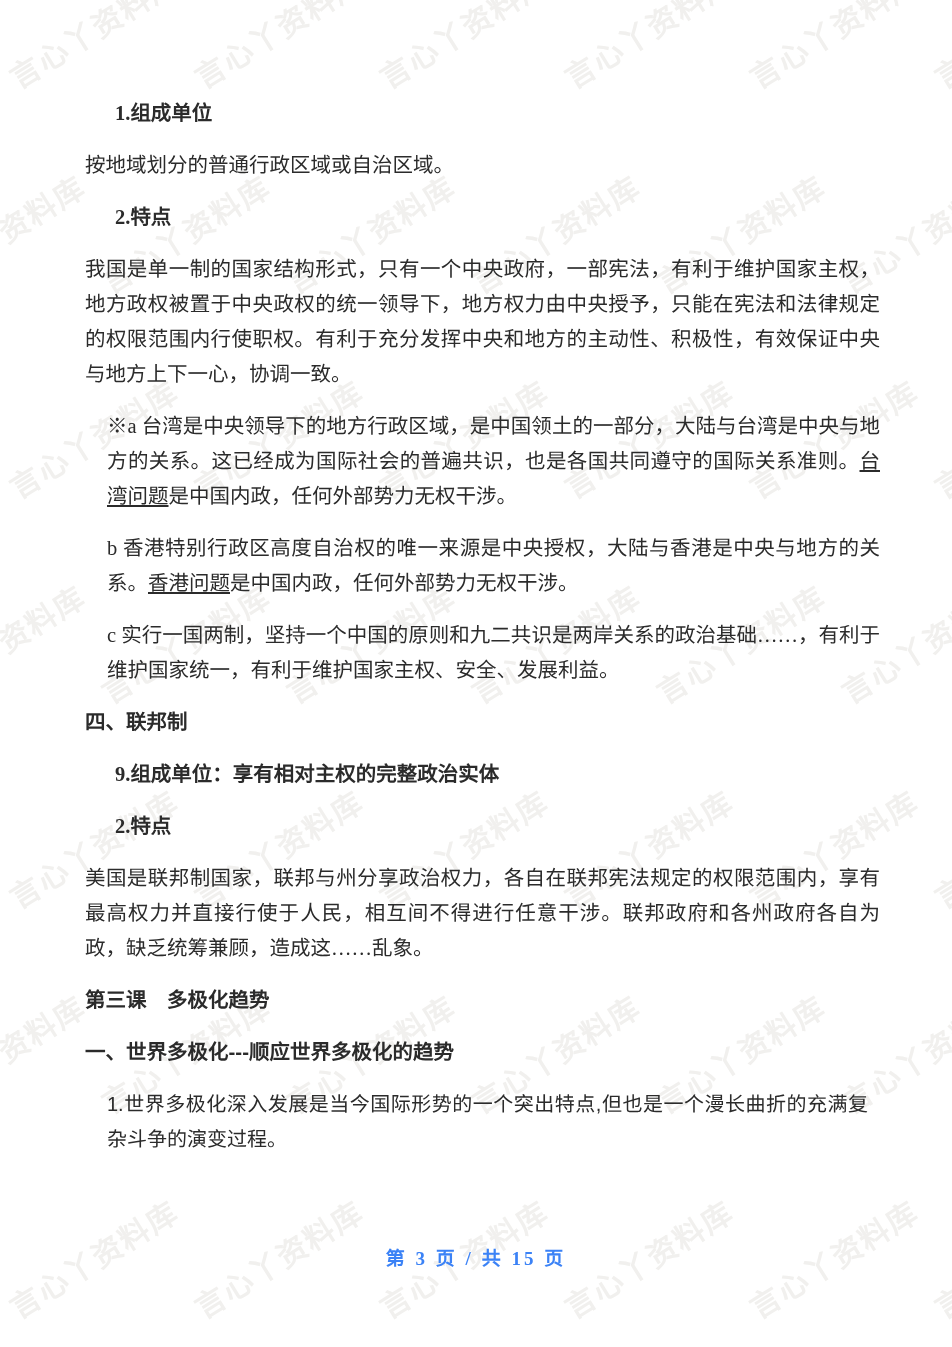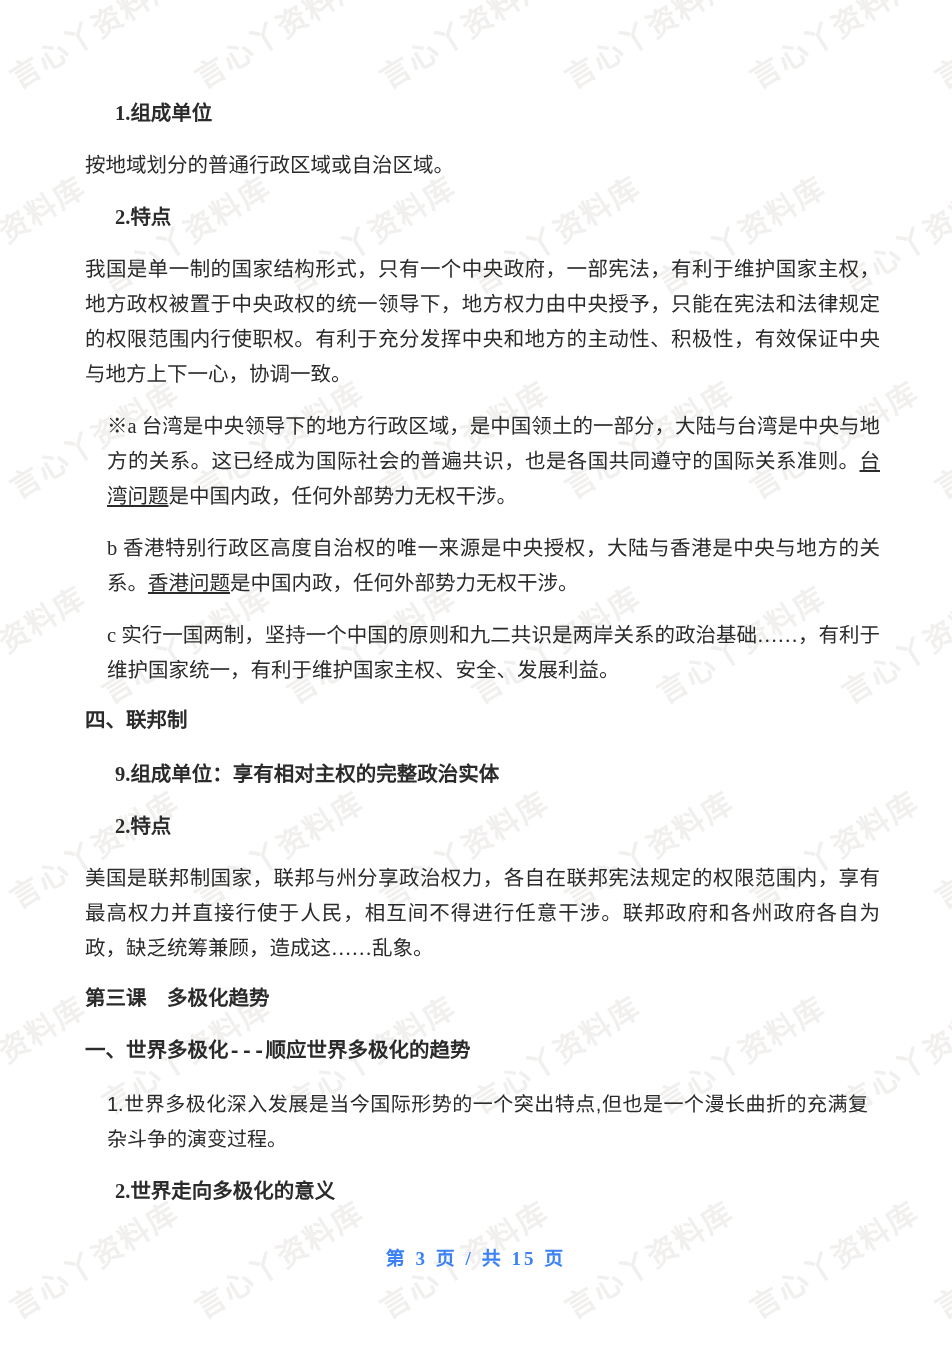--- a/index.html
+++ b/index.html
@@ -75,21 +75,21 @@
     font-family: "Liberation Serif", "DejaVu Serif", serif;
     margin: 0 0 18px 0;
     padding-left: 30px;
   }
 
   
   .h-sec {
     font-size: 20.5px;
     line-height: 34px;
     font-weight: 700;
-    font-family: Liberation Mono, monospace;
+    font-family: Liberation Sans, sans-serif;
     margin: 0 0 18px 0;
   }
 
   
   .para-sans {
     font-family: "Liberation Sans", "DejaVu Sans", sans-serif;
     font-size: 20px;
     line-height: 35px;
     text-align: justify;
     text-justify: inter-ideograph;
@@ -192,20 +192,19 @@
 
   <div class="para">美国是联邦制国家，联邦与州分享政治权力，各自在联邦宪法规定的权限范围内，享有最高权力并直接行使于人民，相互间不得进行任意干涉。联邦政府和各州政府各自为政，缺乏统筹兼顾，造成这……乱象。</div>
 
 
   <div class="h-sec">第三课　多极化趋势</div>
 
   <div class="h-sec">一、世界多极化---顺应世界多极化的趋势</div>
 
   <div class="para-sans">1.世界多极化深入发展是当今国际形势的一个突出特点,但也是一个漫长曲折的充满复杂斗争的演变过程。</div>
 
-  <div class="h-num">2.世界走向多极化的意义</div>
 
 
 </div>
 
 <div id="footer">
   <span class="pg">第 3 页 / 共 15 页</span>
 </div>
 
 </body></html>

